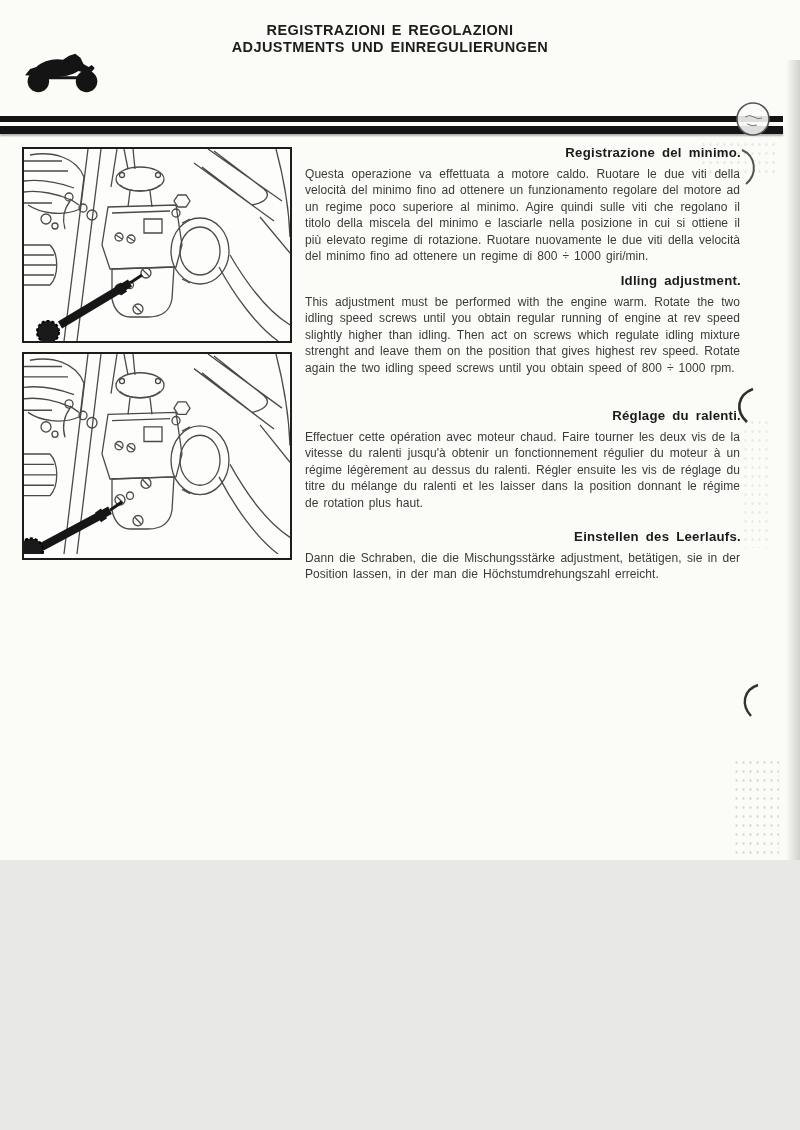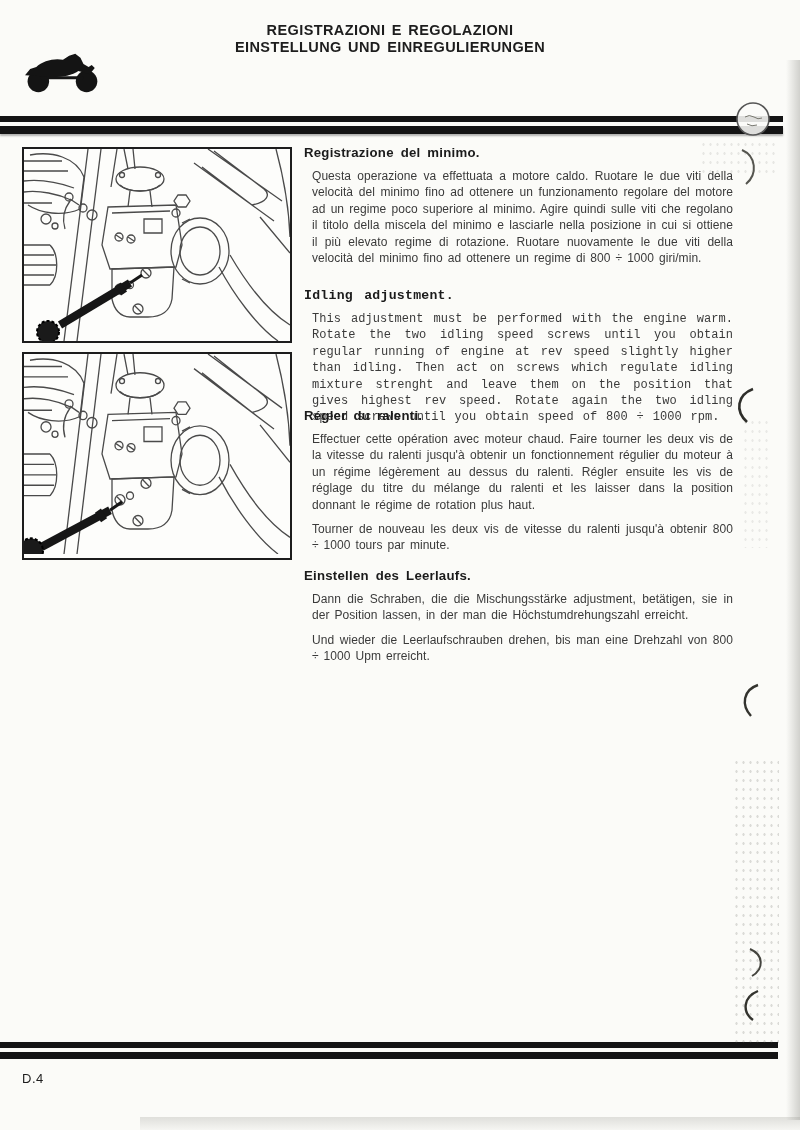--- a/index.html
+++ b/index.html
@@ -1,18 +1,18 @@
 <!DOCTYPE html>
 <html><head>
 <meta charset="utf-8">
 <style>
   html,body{margin:0;padding:0;background:#e8e8e6;}
   .page{
     position:relative;
-    width:800px;height:1130px;
+    width:800px;height:860px;
     margin:0 auto;
     background:#fbfbf8;
     overflow:hidden;
     font-family:"Liberation Sans", sans-serif;
     color:#2a2a2a;
   }
   
   .header-titles{
     position:absolute;top:22px;left:0;width:780px;
     text-align:center;
@@ -37,31 +37,31 @@
     border:2px solid #1c1c1c;background:#fdfdfb;
   }
   .fig svg{display:block;}
   .fig1{top:147px;height:192px;}
   .fig2{top:352px;height:204px;}
   
   .text-col{position:absolute;left:304px;top:145px;width:437px;}
   .sec{position:absolute;left:0;width:437px;}
   .sec h3{
     margin:0 0 6px 0;font-size:13.2px;font-weight:bold;
-    letter-spacing:.25px;word-spacing:3px;color:#1b1b1b;
+    letter-spacing:.25px;word-spacing:3px;color:#1b1b1b;text-align:right;
   }
   .sec p{
-    margin:8px;font-size:12px;line-height:16.4px;
+    margin:1px;font-size:12px;line-height:16.4px;
     text-align:justify;word-spacing:1.6px;letter-spacing:.05px;
     color:#3a3a3a;
   }
   .sec-it{top:0;}
-  .sec-en{top:143px;font-family:Liberation Mono, monospace;}
+  .sec-en{top:128px;}
   .sec-fr{top:263px;}
-  .sec-de{top:423px;}
+  .sec-de{top:384px;}
   
   .pagenum{
     position:absolute;left:22px;top:1071px;
     font-weight:normal;font-size:13px;letter-spacing:.5px;color:#1d1d1d;
   }
   
   .mark{position:absolute;pointer-events:none;}
   .edge-streak{
     position:absolute;top:60px;right:0;width:14px;height:1060px;
     background:linear-gradient(to right, rgba(0,0,0,0), rgba(110,110,104,.30));
@@ -144,21 +144,21 @@
     <g fill="#141414">
       <circle cx="14" cy="40" r="10.5"></circle>
       <circle cx="61" cy="40" r="10.5"></circle>
       <path d="M1,34 L6,28 L12,26 C18,20 30,17 38,19 L44,15 L50,13 L55,17 L58,23 L63,26 L66,24 L69,27 L64,33 L53,30 C45,36 28,37 18,35 Z"></path>
       <rect x="16" y="35" width="42" height="3" rx="1.5"></rect>
     </g>
   </svg>
 
   <div class="header-titles">
     <div>REGISTRAZIONI E REGOLAZIONI</div>
-    <div>EINSTELLUNG UND EINREGULIERUNGEN</div>
+    <div>ADJUSTMENTS UND EINREGULIERUNGEN</div>
   </div>
 
   <div class="rule rule-top">
     <div class="bar b1"></div>
       <div class="gap"></div>
       <div class="bar b2"></div>
   </div>
 
   <div class="fig fig1" aria-label="Carburetor line drawing with screwdriver on idling speed screw">
     <svg width="266" height="192" viewBox="0 0 266 192" preserveAspectRatio="none">
@@ -190,29 +190,27 @@
       <h3>Registrazione del minimo.</h3>
       <p>Questa operazione va effettuata a motore caldo. Ruotare le due viti della velocità del minimo fino ad ottenere un funzionamento regolare del motore ad un regime poco superiore al minimo. Agire quindi sulle viti che regolano il titolo della miscela del minimo e lasciarle nella posizione in cui si ottiene il più elevato regime di rotazione. Ruotare nuovamente le due viti della velocità del minimo fino ad ottenere un regime di 800 ÷ 1000 giri/min.</p>
     </section>
 
     <section class="sec sec-en">
       <h3>Idling adjustment.</h3>
       <p>This adjustment must be performed with the engine warm. Rotate the two idling speed screws until you obtain regular running of engine at rev speed slightly higher than idling. Then act on screws which regulate idling mixture strenght and leave them on the position that gives highest rev speed. Rotate again the two idling speed screws until you obtain speed of 800 ÷ 1000 rpm.</p>
     </section>
 
     <section class="sec sec-fr">
-      <h3>Régler du ralenti.</h3>
+      <h3>Réglage du ralenti.</h3>
       <p>Effectuer cette opération avec moteur chaud. Faire tourner les deux vis de la vitesse du ralenti jusqu'à obtenir un fonctionnement régulier du moteur à un régime légèrement au dessus du ralenti. Régler ensuite les vis de réglage du titre du mélange du ralenti et les laisser dans la position donnant le régime de rotation plus haut.</p>
-      <p>Tourner de nouveau les deux vis de vitesse du ralenti jusqu'à obtenir 800 ÷ 1000 tours par minute.</p>
     </section>
 
     <section class="sec sec-de">
       <h3>Einstellen des Leerlaufs.</h3>
       <p>Dann die Schraben, die die Mischungsstärke adjustment, betätigen, sie in der Position lassen, in der man die Höchstumdrehungszahl erreicht.</p>
-      <p>Und wieder die Leerlaufschrauben drehen, bis man eine Drehzahl von 800 ÷ 1000 Upm erreicht.</p>
     </section>
 
   </div>
 
   <div class="rule rule-bottom">
     <div class="bar b1"></div>
       <div class="gap"></div>
       <div class="bar b2"></div>
   </div>
 

